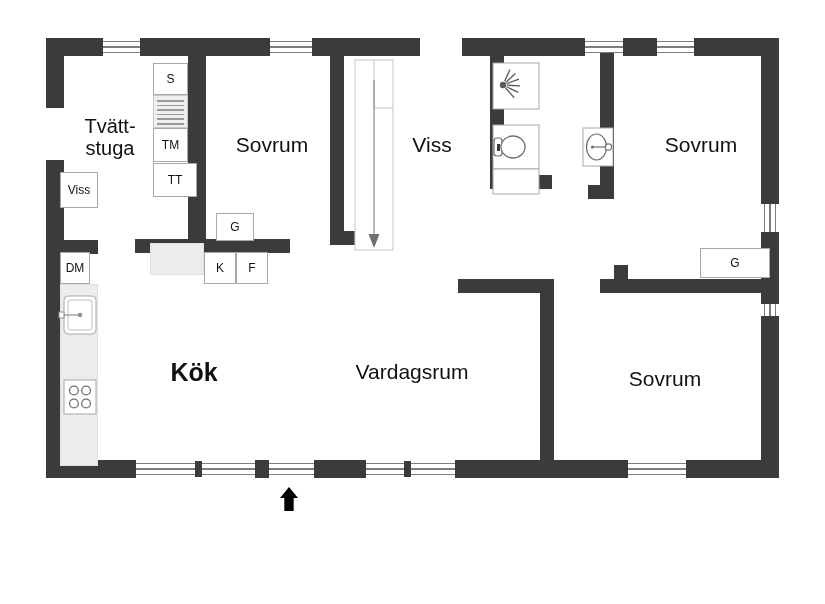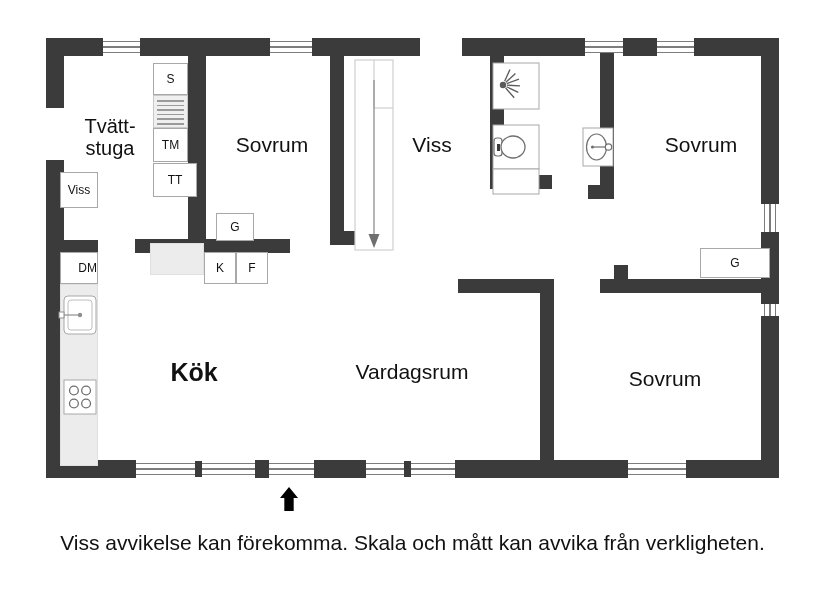--- a/index.html
+++ b/index.html
@@ -201,21 +201,21 @@
         </div>
         <div class="fixture" style="left: 153px; top: 128px; width: 35px; height: 34px;">
           <span>TM</span>
         </div>
         <div class="fixture" style="left: 153px; top: 163px; width: 44px; height: 34px;">
           <span>TT</span>
         </div>
         <div class="fixture" style="left: 60px; top: 172px; width: 38px; height: 36px;">
           <span>Viss</span>
         </div>
-        <div class="fixture" style="left: 60px; top: 252px; width: 38px; height: 32px; justify-content: flex-end;">
+        <div class="fixture" style="left: 60px; top: 252px; width: 30px; height: 32px;">
           <span>DM</span>
         </div>
         <div class="fixture" style="left: 216px; top: 213px; width: 38px; height: 28px;">
           <span>G</span>
         </div>
         <div class="fixture" style="left: 204px; top: 252px; width: 32px; height: 32px;">
           <span>K</span>
         </div>
         <div class="fixture" style="left: 236px; top: 252px; width: 32px; height: 32px;">
           <span>F</span>
@@ -287,15 +287,14 @@
           <line x1="374" y1="60" x2="374" y2="108" stroke="#cfcfcf" stroke-width="1.2"></line>
           <line x1="374" y1="108" x2="393" y2="108" stroke="#cfcfcf" stroke-width="1.2"></line>
           <line x1="374" y1="80" x2="374" y2="240" stroke="#8e8e8e" stroke-width="1.3"></line>
           <polygon points="368.5,234 379.5,234 374,248" fill="#6f6f6f"></polygon>
         </g>
         <polygon points="289,487 298,498.04 293.68,498.04 293.68,511 284.32,511 284.32,498.04 280,498.04" fill="#000000"></polygon>
       </svg>
 
   </div>
 
-  <div id="caption">Viss avvikelse kan förekomma. Skala och mått kan avvika från verkligheten.</div>
 
 </div>
 
 </body></html>

